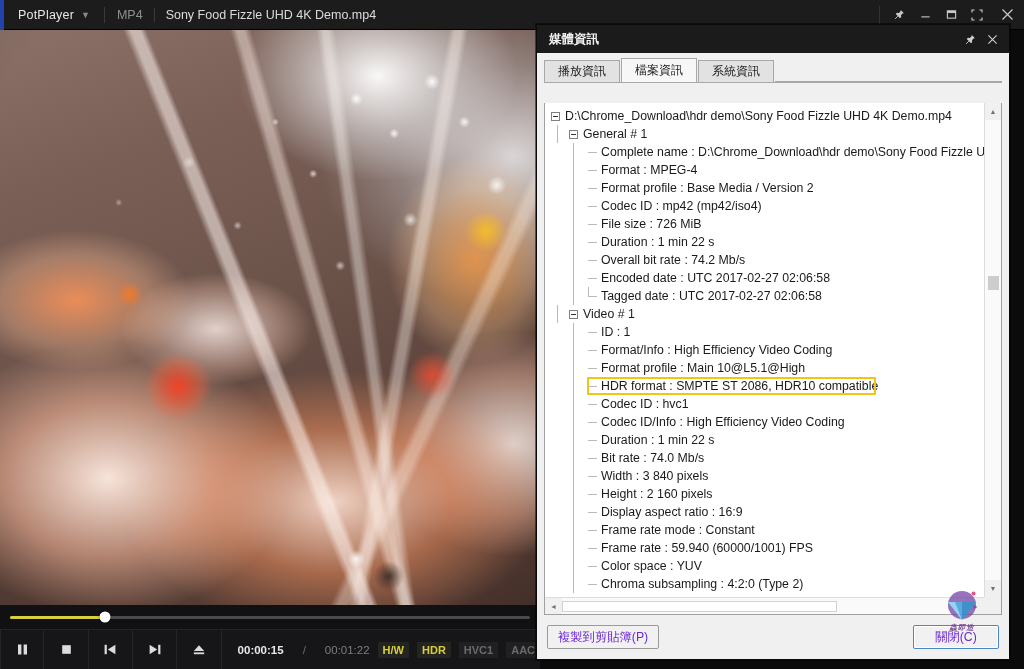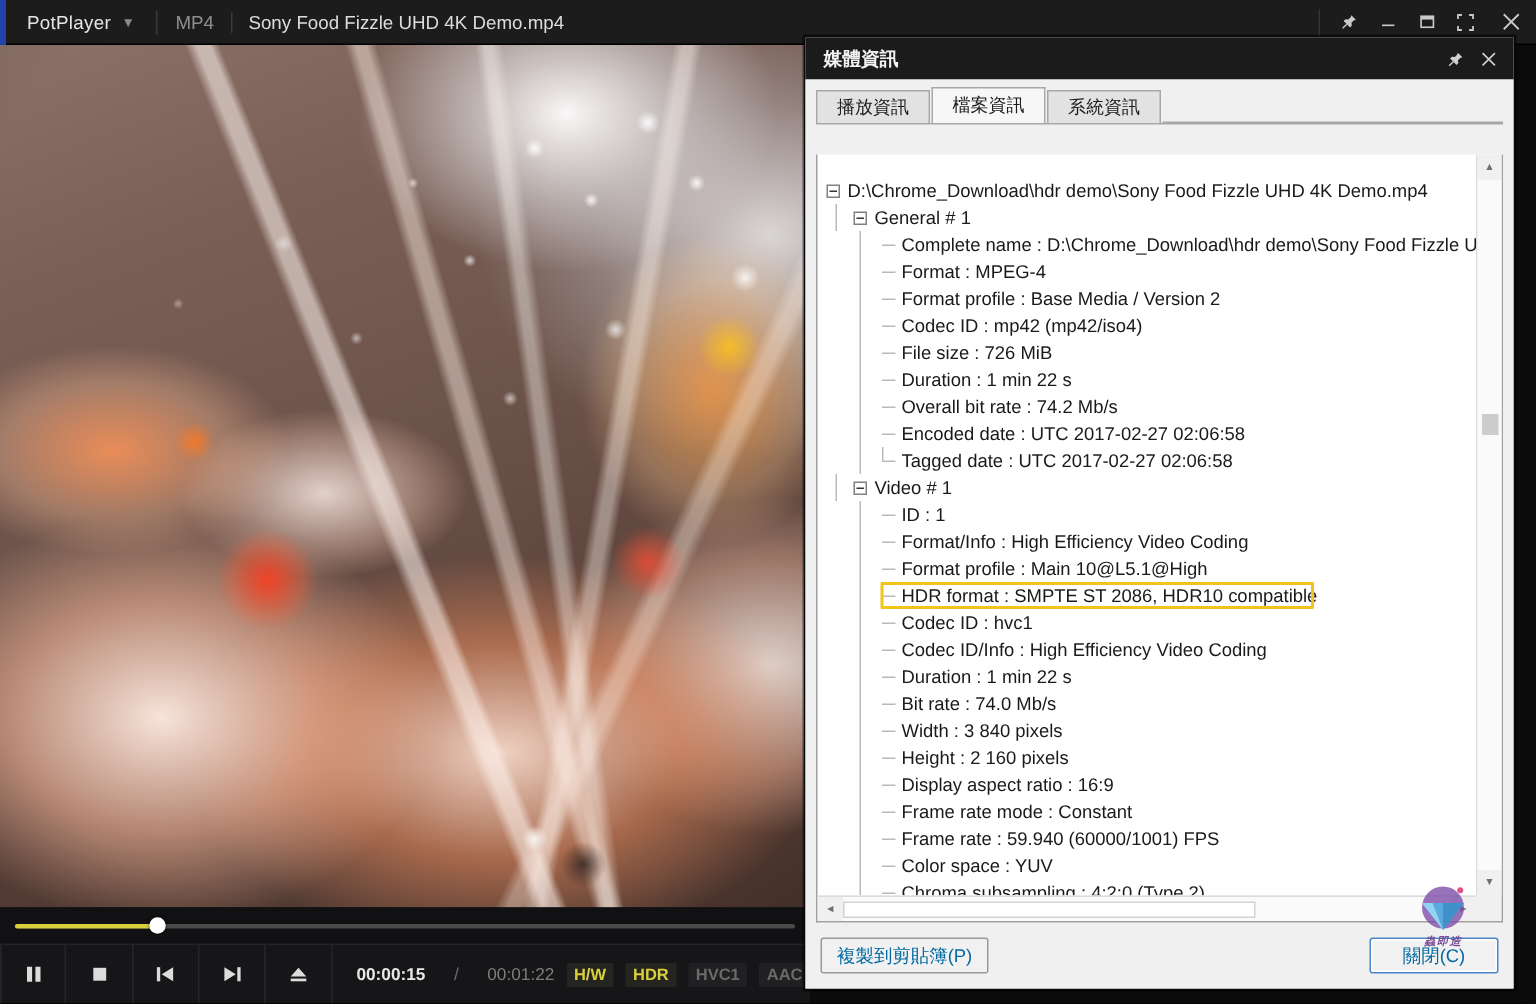--- a/index.html
+++ b/index.html
@@ -159,21 +159,21 @@
     font-size: 12px; color: #1a1a1a; background: #e2e2e2;
     border: 1px solid #a8a8a8; border-bottom: none; margin-right: 1px;
   }
   .tab.active { background: #f7f7f7; height: 24px; position: relative; z-index: 2; }
   .tabs-filler { flex: 1; border-bottom: 1px solid #a8a8a8; height: 0; }
 
   .tree-pane {
     flex: 1; background: #fff; border: 1px solid #a0a0a0; border-top: none;
     margin-top: 0; position: relative; overflow: hidden;
   }
-  .tree-scroll { position: absolute; inset: 0 17px 17px 0; overflow: hidden; padding: 4px 0 0 4px; margin-top: 11px; }
+  .tree-scroll { position: absolute; inset: 0 17px 17px 0; overflow: hidden; padding: 4px 0 0 4px; }
   .row {
     position: relative; height: 18px; line-height: 18px;
     font-size: 12.3px; color: #1a1a1a; white-space: nowrap;
   }
   .row.lvl0 { padding-left: 16px; }
   .row.lvl1 { padding-left: 34px; }
   .row.lvl2 { padding-left: 52px; }
   .expander {
     position: absolute; top: 5px; width: 9px; height: 9px;
     border: 1px solid #808080; background: #fff;
@@ -208,21 +208,21 @@
   .hs-thumb { position: absolute; left: 0; top: 3px; height: 11px; width: 68%; background: #fff; border: 1px solid #d2d2d2; }
   .corner-box { position: absolute; right: 0; bottom: 0; width: 17px; height: 17px; background: #f0f0f0; }
 
   .dlg-footer {
     height: 44px; display: flex; align-items: center; justify-content: space-between;
     padding: 0 10px; flex: 0 0 44px; background: #f0f0f0;
   }
   .dlg-btn {
     min-width: 108px; height: 24px; padding: 0 10px;
     background: #f1f1f1; border: 1px solid #9a9a9a; border-radius: 2px;
-    font-size: 12.3px; color: #0369a1; display: flex; align-items: center; justify-content: center; text-align: right;
+    font-size: 12.3px; color: #6d28d9; display: flex; align-items: center; justify-content: center; text-align: right;
   }
   .dlg-btn.primary { border: 1px solid #4a86c8; box-shadow: inset 0 0 0 1px #fff; min-width: 86px; }
 
   
   .watermark {
     position: absolute; right: 24px; bottom: 26px; width: 46px; height: 44px;
     pointer-events: none; opacity: .92;
   }
   .wm-text {
     position: absolute; left: 0; bottom: 0; width: 46px; text-align: center;

